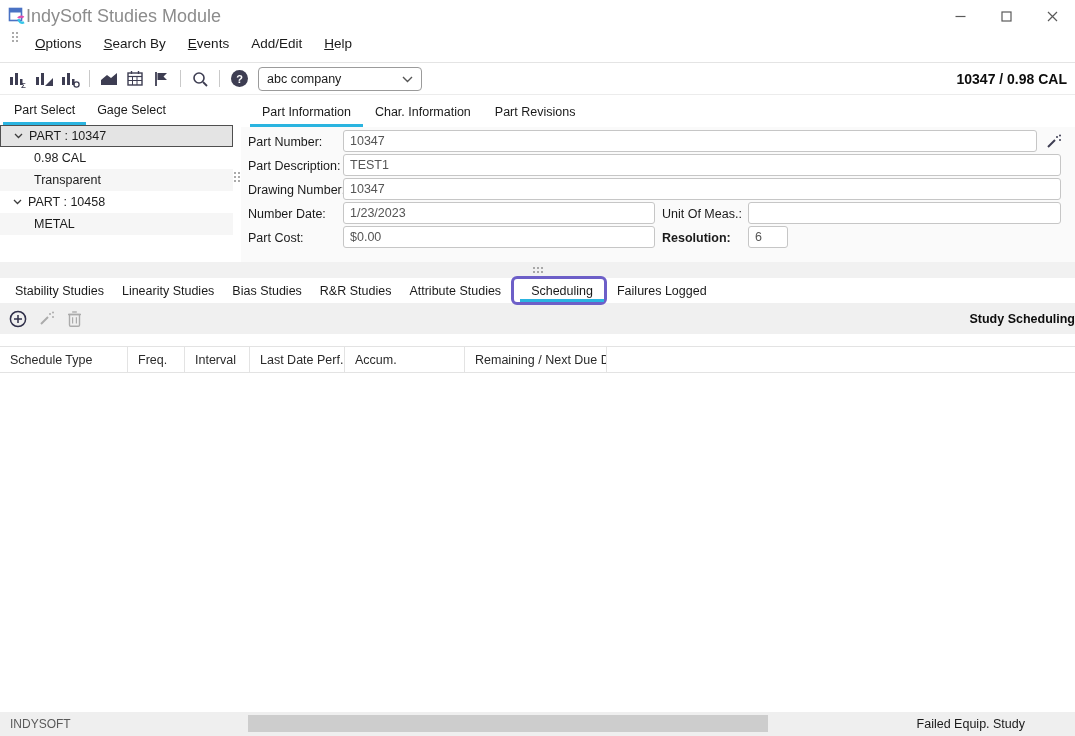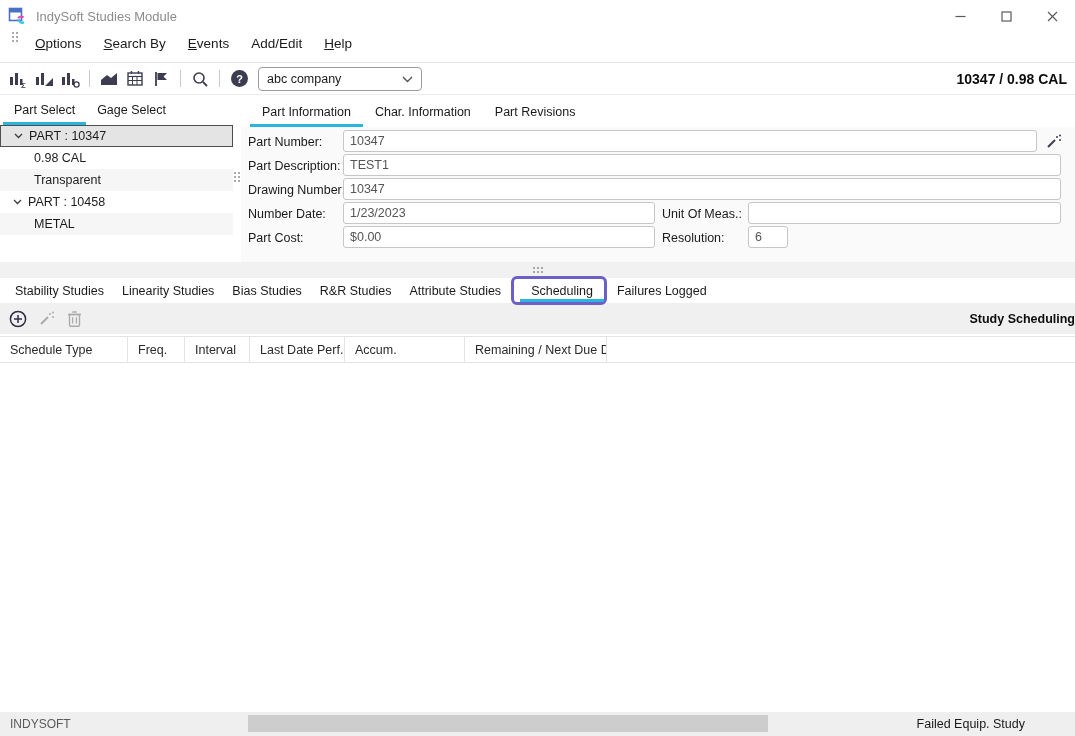--- a/index.html
+++ b/index.html
@@ -7,21 +7,21 @@
   body {
     font-family:"Liberation Sans", sans-serif;
     background:#ffffff; color:#1c1c1c; position:relative; overflow:hidden;
     font-size:13px;
   }
   .window { width:1075px; height:736px; display:flex; flex-direction:column; background:#fff; }
 
   
   .titlebar { height:32px; display:flex; align-items:center; flex:0 0 auto; }
   .app-icon { margin-left:8px; width:18px; height:18px; }
-  .title-text { margin-left:10px; color:#8c8c8c; font-size:13px; }
+  .title-text { margin-left:0; color:#8c8c8c; font-size:18px; }
   .win-controls { margin-left:auto; display:flex; height:32px; }
   .win-btn { width:46px; height:32px; display:flex; align-items:center; justify-content:center; color:#5a5a5a; }
 
   
   .menubar { height:30px; display:flex; align-items:flex-start; flex:0 0 auto; }
   .menu-grip { margin:0 6px 0 12px; }
   .menu-item { padding:4px 11px; font-size:13.5px; color:#1a1a1a; cursor:default; }
   .menu-item u { text-decoration:underline; }
 
   
@@ -80,21 +80,21 @@
 
   
   .action-row { height:31px; background:#f0f0f0; display:flex; align-items:center; flex:0 0 auto; }
   .act-icon { width:24px; height:22px; display:flex; align-items:center; justify-content:center; margin:0 2px; }
   .act-icon:first-child { margin-left:6px; }
   .act-icon.enabled { color:#2f2f49; }
   .act-icon.disabled { color:#ababab; }
   .panel-title { margin-left:auto; font-weight:bold; font-size:12.5px; color:#0d0d0d; }
 
   
-  .table-wrap { flex:1; background:#fff; padding-top:2px; }
+  .table-wrap { flex:1; background:#fff; padding-top:12px; }
   .thead { height:27px; border-top:1px solid #e3e3e3; border-bottom:1px solid #e3e3e3; display:flex; }
   .th { font-size:12.5px; color:#2a2a2a; display:flex; align-items:center; padding-left:10px;
         border-right:1px solid #e3e3e3; overflow:hidden; white-space:nowrap; }
   .th.c0{width:128px;} .th.c1{width:57px;} .th.c2{width:65px;} .th.c3{width:95px;} .th.c4{width:120px;} .th.c5{width:142px;}
 
   
   .statusbar { height:24px; background:#efefef; position:relative; display:flex; align-items:center; flex:0 0 auto; }
   .status-left { margin-left:10px; font-size:12px; color:#5a5a5a; }
   .hscroll-thumb { position:absolute; left:248px; top:3px; width:520px; height:17px; background:#cdcdcd; }
   .status-right { position:absolute; right:50px; font-size:12.5px; color:#1a1a1a; }
@@ -289,21 +289,21 @@
         <span class="f-label" style="left:7px; top:56px;">Drawing Number:</span>
         <input class="f-input" style="left: 102px; top: 51px; width: 718px;" value="10347">
 
         <span class="f-label" style="left:7px; top:80px;">Number Date:</span>
         <input class="f-input" style="left: 102px; top: 75px; width: 312px;" value="1/23/2023">
         <span class="f-label" style="left:421px; top:80px;">Unit Of Meas.:</span>
         <input class="f-input" style="left: 507px; top: 75px; width: 313px;" value="">
 
         <span class="f-label" style="left:7px; top:104px;">Part Cost:</span>
         <input class="f-input" style="left: 102px; top: 99px; width: 312px;" value="$0.00">
-        <span class="f-label" style="left:421px; top:104px;">Resolution:</span>
+        <span class="f-label" style="left:421px; top:104px;font-weight:bold;">Resolution:</span>
         <input class="f-input" style="left: 507px; top: 99px; width: 40px;" value="6">
       </div>
     </div>
   </div>
 
   <div class="hsplit">
     <span class="grip h3x2">
         <i></i>
         <i></i>
         <i></i>

